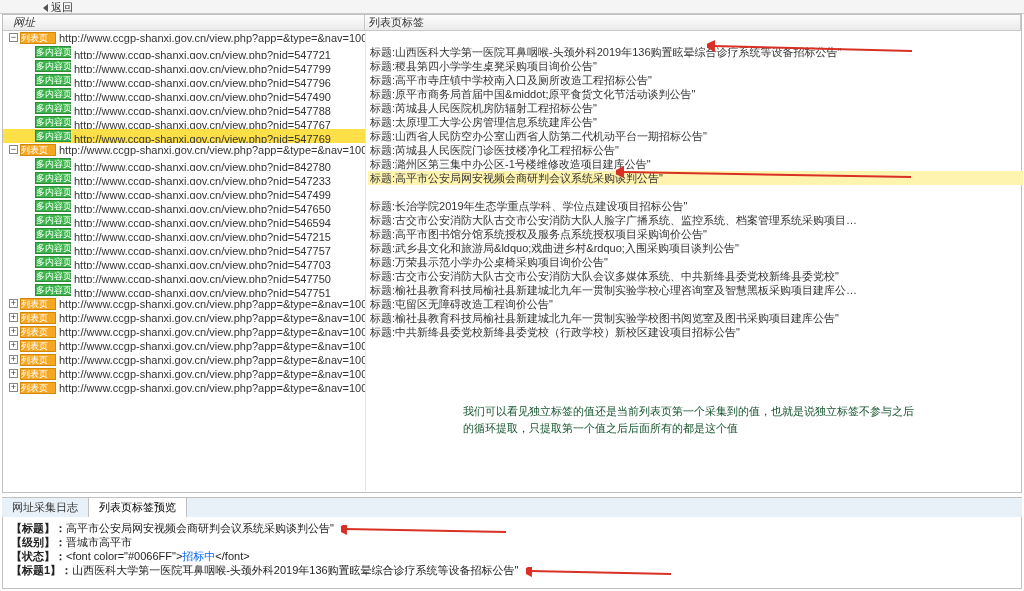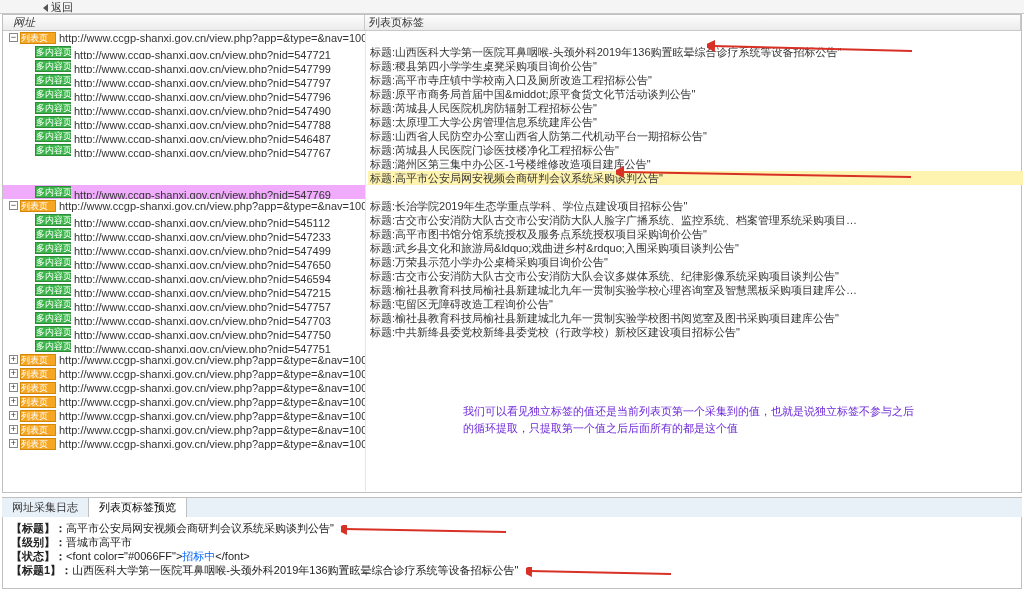--- a/index.html
+++ b/index.html
@@ -15,25 +15,25 @@
   .rows { position:absolute; left:0; top:16px; width:362px; height:460px; }
   .labs { position:absolute; left:365px; top:16px; width:655px; height:460px; }
   .row { height:14px; line-height:14px; white-space:nowrap; overflow:hidden; position:relative; }
   .ind { display:inline-block; vertical-align:top; }
   .tw  { display:inline-block; width:10px; height:14px; text-align:center; color:#555; }
   .tw-plus, .tw-minus { display:inline-block; width:9px; height:9px; border:1px solid #888; background:#fff; font-size:9px; line-height:7px; text-align:center; color:#333; margin:2px 2px 0 0; vertical-align:top; }
   .tag { display:inline-block; width:36px; height:12px; line-height:11px; font-size:9px; color:#fff; border-radius:0; margin-right:3px; vertical-align:top; margin-top:1px; }
   .tag.orange { background:#f5a623; border:1px solid #d48806; }
   .tag.green  { background:#3bb54a; border:1px solid #2e8b3a; }
   .url { color:#333; }
-  .row.sel { background:#f0abfc;margin-top:28px; }
+  .row.sel { background:#fde047; }
   .lab.sel { background:#fff3b0; }
   .lab { height:14px; line-height:14px; white-space:nowrap; overflow:hidden; color:#333; padding-left:2px; }
   svg.arrow { position:absolute; pointer-events:none; }
-  .comment { position:absolute; color:#6d28d9; font-size:12px; line-height:17px; }
+  .comment { position:absolute; color:#14532d; font-size:12px; line-height:17px; }
 
   .tabs-bar { position:absolute; left:2px; top:497px; width:1020px; height:20px; background:#e8f0f8; border-top:1px solid #c0c0c0; }
   .tab { display:inline-block; height:20px; line-height:19px; padding:0 10px; border-right:1px solid #c0c0c0; color:#333;text-align:right; }
   .tab.active { background:#fff; border-bottom:1px solid #fff; color:#000; }
 
   .log-pane { position:absolute; left:2px; top:517px; width:1020px; height:72px; border:1px solid #c0c0c0; border-top:0; background:#fff; padding:4px 8px; }
   .log-line { height:14px; line-height:14px; white-space:nowrap; color:#222; }
   .log-line .br { font-weight:bold; }
   .blue { color:#0066ff; }
 </style>
@@ -47,29 +47,27 @@
 </div>
 
 <div class="main-pane">
   <div class="col-head col-url">网址</div>
   <div class="col-head col-lab">列表页标签</div>
   <div class="divider"></div>
   <div class="rows" id="rows">
       <div class="row"><span class="ind" style="width:6px"></span><span class="tw-minus">−</span><span class="tag orange">列表页</span><span class="url">http://www.ccgp-shanxi.gov.cn/view.php?app=&amp;type=&amp;nav=100&amp;page=1</span></div>
       <div class="row"><span class="ind" style="width:22px"></span><span class="tw"></span><span class="tag green">多内容页</span><span class="url">http://www.ccgp-shanxi.gov.cn/view.php?nid=547721</span></div>
       <div class="row"><span class="ind" style="width:22px"></span><span class="tw"></span><span class="tag green">多内容页</span><span class="url">http://www.ccgp-shanxi.gov.cn/view.php?nid=547799</span></div>
-      <div class="row"><span class="ind" style="width:22px"></span><span class="tw"></span><span class="tag green">多内容页</span><span class="url">http://www.ccgp-shanxi.gov.cn/view.php?nid=547797</span></div>
       <div class="row"><span class="ind" style="width:22px"></span><span class="tw"></span><span class="tag green">多内容页</span><span class="url">http://www.ccgp-shanxi.gov.cn/view.php?nid=547796</span></div>
       <div class="row"><span class="ind" style="width:22px"></span><span class="tw"></span><span class="tag green">多内容页</span><span class="url">http://www.ccgp-shanxi.gov.cn/view.php?nid=547490</span></div>
       <div class="row"><span class="ind" style="width:22px"></span><span class="tw"></span><span class="tag green">多内容页</span><span class="url">http://www.ccgp-shanxi.gov.cn/view.php?nid=547788</span></div>
-      <div class="row"><span class="ind" style="width:22px"></span><span class="tw"></span><span class="tag green">多内容页</span><span class="url">http://www.ccgp-shanxi.gov.cn/view.php?nid=546487</span></div>
       <div class="row"><span class="ind" style="width:22px"></span><span class="tw"></span><span class="tag green">多内容页</span><span class="url">http://www.ccgp-shanxi.gov.cn/view.php?nid=547767</span></div>
       <div class="row sel"><span class="ind" style="width:22px"></span><span class="tw"></span><span class="tag green">多内容页</span><span class="url">http://www.ccgp-shanxi.gov.cn/view.php?nid=547769</span></div>
       <div class="row"><span class="ind" style="width:6px"></span><span class="tw-minus">−</span><span class="tag orange">列表页</span><span class="url">http://www.ccgp-shanxi.gov.cn/view.php?app=&amp;type=&amp;nav=100&amp;page=2</span></div>
-      <div class="row"><span class="ind" style="width:22px"></span><span class="tw"></span><span class="tag green">多内容页</span><span class="url">http://www.ccgp-shanxi.gov.cn/view.php?nid=545112</span></div>
+      <div class="row"><span class="ind" style="width:22px"></span><span class="tw"></span><span class="tag green">多内容页</span><span class="url">http://www.ccgp-shanxi.gov.cn/view.php?nid=842780</span></div>
       <div class="row"><span class="ind" style="width:22px"></span><span class="tw"></span><span class="tag green">多内容页</span><span class="url">http://www.ccgp-shanxi.gov.cn/view.php?nid=547233</span></div>
       <div class="row"><span class="ind" style="width:22px"></span><span class="tw"></span><span class="tag green">多内容页</span><span class="url">http://www.ccgp-shanxi.gov.cn/view.php?nid=547499</span></div>
       <div class="row"><span class="ind" style="width:22px"></span><span class="tw"></span><span class="tag green">多内容页</span><span class="url">http://www.ccgp-shanxi.gov.cn/view.php?nid=547650</span></div>
       <div class="row"><span class="ind" style="width:22px"></span><span class="tw"></span><span class="tag green">多内容页</span><span class="url">http://www.ccgp-shanxi.gov.cn/view.php?nid=546594</span></div>
       <div class="row"><span class="ind" style="width:22px"></span><span class="tw"></span><span class="tag green">多内容页</span><span class="url">http://www.ccgp-shanxi.gov.cn/view.php?nid=547215</span></div>
       <div class="row"><span class="ind" style="width:22px"></span><span class="tw"></span><span class="tag green">多内容页</span><span class="url">http://www.ccgp-shanxi.gov.cn/view.php?nid=547757</span></div>
       <div class="row"><span class="ind" style="width:22px"></span><span class="tw"></span><span class="tag green">多内容页</span><span class="url">http://www.ccgp-shanxi.gov.cn/view.php?nid=547703</span></div>
       <div class="row"><span class="ind" style="width:22px"></span><span class="tw"></span><span class="tag green">多内容页</span><span class="url">http://www.ccgp-shanxi.gov.cn/view.php?nid=547750</span></div>
       <div class="row"><span class="ind" style="width:22px"></span><span class="tw"></span><span class="tag green">多内容页</span><span class="url">http://www.ccgp-shanxi.gov.cn/view.php?nid=547751</span></div>
       <div class="row"><span class="ind" style="width:6px"></span><span class="tw-plus">+</span><span class="tag orange">列表页</span><span class="url">http://www.ccgp-shanxi.gov.cn/view.php?app=&amp;type=&amp;nav=100&amp;page=3</span></div>
@@ -91,21 +89,21 @@
       <div class="lab">标题:山西省人民防空办公室山西省人防第二代机动平台一期招标公告"</div>
       <div class="lab">标题:芮城县人民医院门诊医技楼净化工程招标公告"</div>
       <div class="lab">标题:潞州区第三集中办公区-1号楼维修改造项目建库公告"</div>
       <div class="lab sel">标题:高平市公安局网安视频会商研判会议系统采购谈判公告"</div>
       <div class="lab"></div>
       <div class="lab">标题:长治学院2019年生态学重点学科、学位点建设项目招标公告"</div>
       <div class="lab">标题:古交市公安消防大队古交市公安消防大队人脸字广播系统、监控系统、档案管理系统采购项目…</div>
       <div class="lab">标题:高平市图书馆分馆系统授权及服务点系统授权项目采购询价公告"</div>
       <div class="lab">标题:武乡县文化和旅游局&amp;ldquo;戏曲进乡村&amp;rdquo;入围采购项目谈判公告"</div>
       <div class="lab">标题:万荣县示范小学办公桌椅采购项目询价公告"</div>
-      <div class="lab">标题:古交市公安消防大队古交市公安消防大队会议多媒体系统、纪律影像系统采购项目谈判公告"</div>
+      <div class="lab">标题:古交市公安消防大队古交市公安消防大队会议多媒体系统、中共新绛县委党校新绛县委党校"</div>
       <div class="lab">标题:榆社县教育科技局榆社县新建城北九年一贯制实验学校心理咨询室及智慧黑板采购项目建库公…</div>
       <div class="lab">标题:屯留区无障碍改造工程询价公告"</div>
       <div class="lab">标题:榆社县教育科技局榆社县新建城北九年一贯制实验学校图书阅览室及图书采购项目建库公告"</div>
       <div class="lab">标题:中共新绛县委党校新绛县委党校（行政学校）新校区建设项目招标公告"</div>
       <div class="lab"></div>
       <div class="lab"></div>
       <div class="lab"></div>
       <div class="lab"></div>
       <div class="lab"></div>
       <div class="lab"></div>

